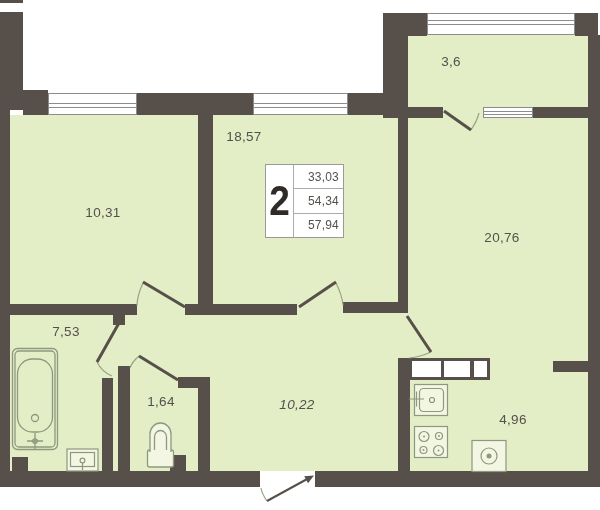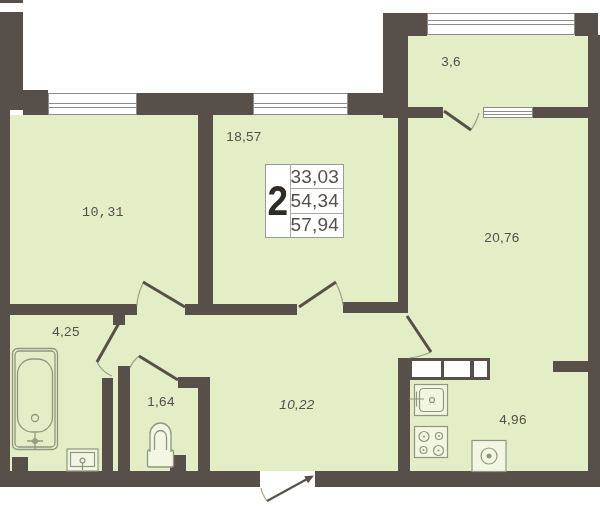--- a/index.html
+++ b/index.html
@@ -14,21 +14,21 @@
              font-size:13.5px;letter-spacing:.3px;white-space:nowrap;}
   .svglayer{position:absolute;left:0;top:0;}
   
   .infobox{position:absolute;left:265px;top:164px;width:79px;height:74px;background:#fff;
            border:1px solid #9a9a9a;box-sizing:border-box;display:flex;}
   .infobox .roomcount{width:27px;display:flex;align-items:center;justify-content:center;
            font-size:42px;font-weight:700;color:#2F2B27;transform:scaleX(.88);}
   .infobox .divider{width:1px;background:#ABABAB;}
   .infobox .areas{flex:1;display:flex;flex-direction:column;}
   .infobox .arearow{flex:1;display:flex;align-items:center;justify-content:flex-end;
-           padding-right:4px;font-size:19px;color:#55504B;letter-spacing:.2px;}
+           padding-right:4px;font-size:12px;color:#55504B;letter-spacing:.2px;}
   .infobox .arearow + .arearow{border-top:1px solid #ABABAB;}
 </style>
 </head>
 <body>
 
 <div class="plan">
 
   <div class="floor" style="left:10px;top:115px;width:388px;height:356px;"></div>
   <div class="floor" style="left:398px;top:35px;width:190px;height:436px;"></div>
 
@@ -151,25 +151,25 @@
       <circle cx="438.5" cy="450.5" r="1" fill="#8E987F" stroke="none"></circle>
     </g>
 
     <g stroke="#8E987F" stroke-width="1.2">
       <rect x="472" y="440.5" width="34" height="31" fill="#F2F6E3"></rect>
       <circle cx="489" cy="456" r="8" fill="none"></circle>
       <circle cx="489" cy="456" r="2.5" fill="#8E987F" stroke="none"></circle>
     </g>
   </svg>
 
-  <div class="roomlabel" style="left:103px;top:212px;font-family:Liberation Mono, monospace;">10,31</div>
+  <div class="roomlabel" style="left:103px;top:212px;">10,31</div>
   <div class="roomlabel" style="left:244px;top:136px;">18,57</div>
   <div class="roomlabel" style="left:451px;top:61px;">3,6</div>
   <div class="roomlabel" style="left:502px;top:237px;">20,76</div>
-  <div class="roomlabel" style="left:66px;top:331px;">4,25</div>
+  <div class="roomlabel" style="left:66px;top:331px;">7,53</div>
   <div class="roomlabel" style="left:161px;top:401px;">1,64</div>
   <div class="roomlabel" style="left:297px;top:404px;font-style:italic;">10,22</div>
   <div class="roomlabel" style="left:513px;top:419px;">4,96</div>
 
   <div class="infobox">
     <div class="roomcount">2</div>
     <div class="divider"></div>
     <div class="areas">
       <div class="arearow">33,03</div>
       <div class="arearow">54,34</div>

